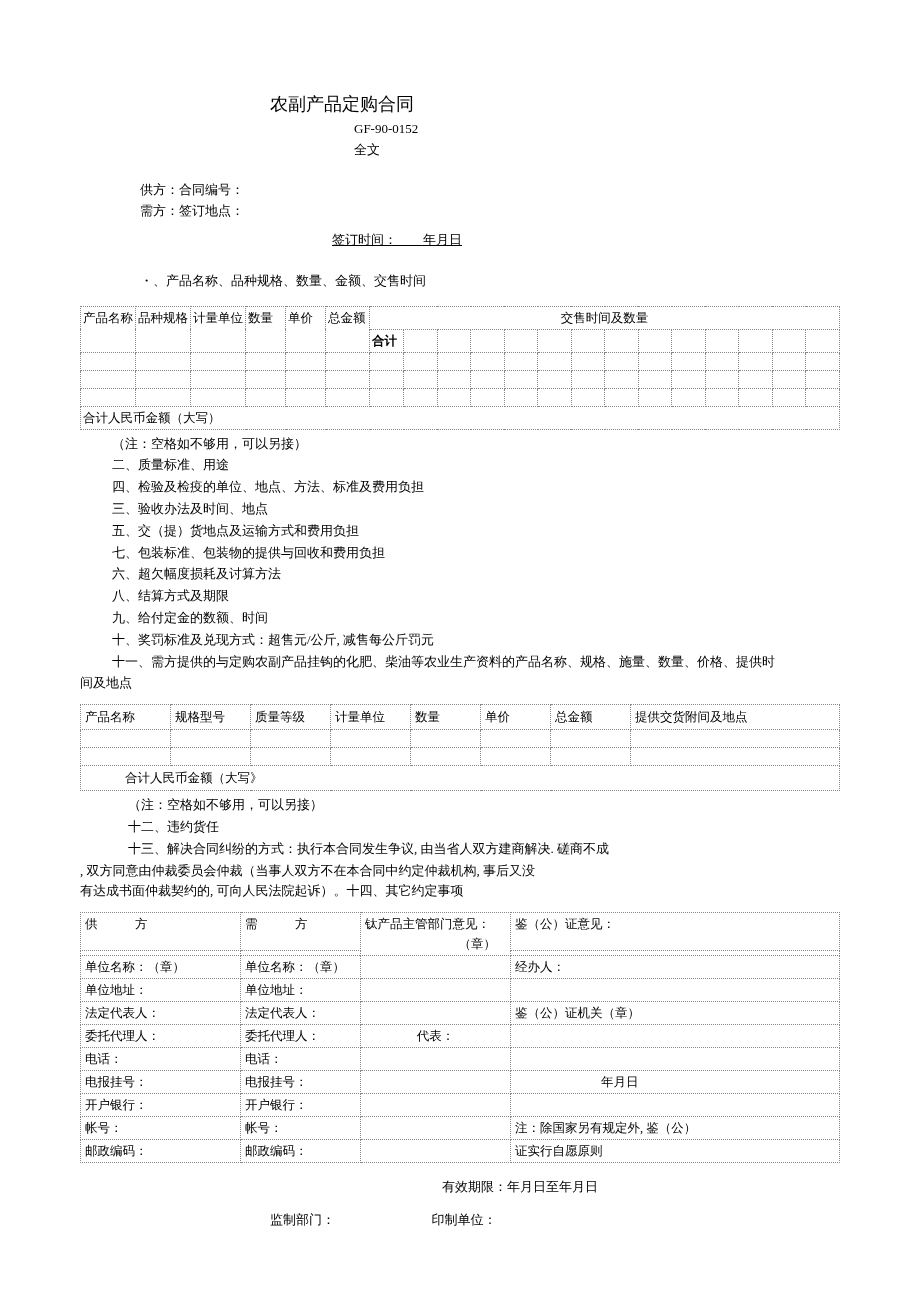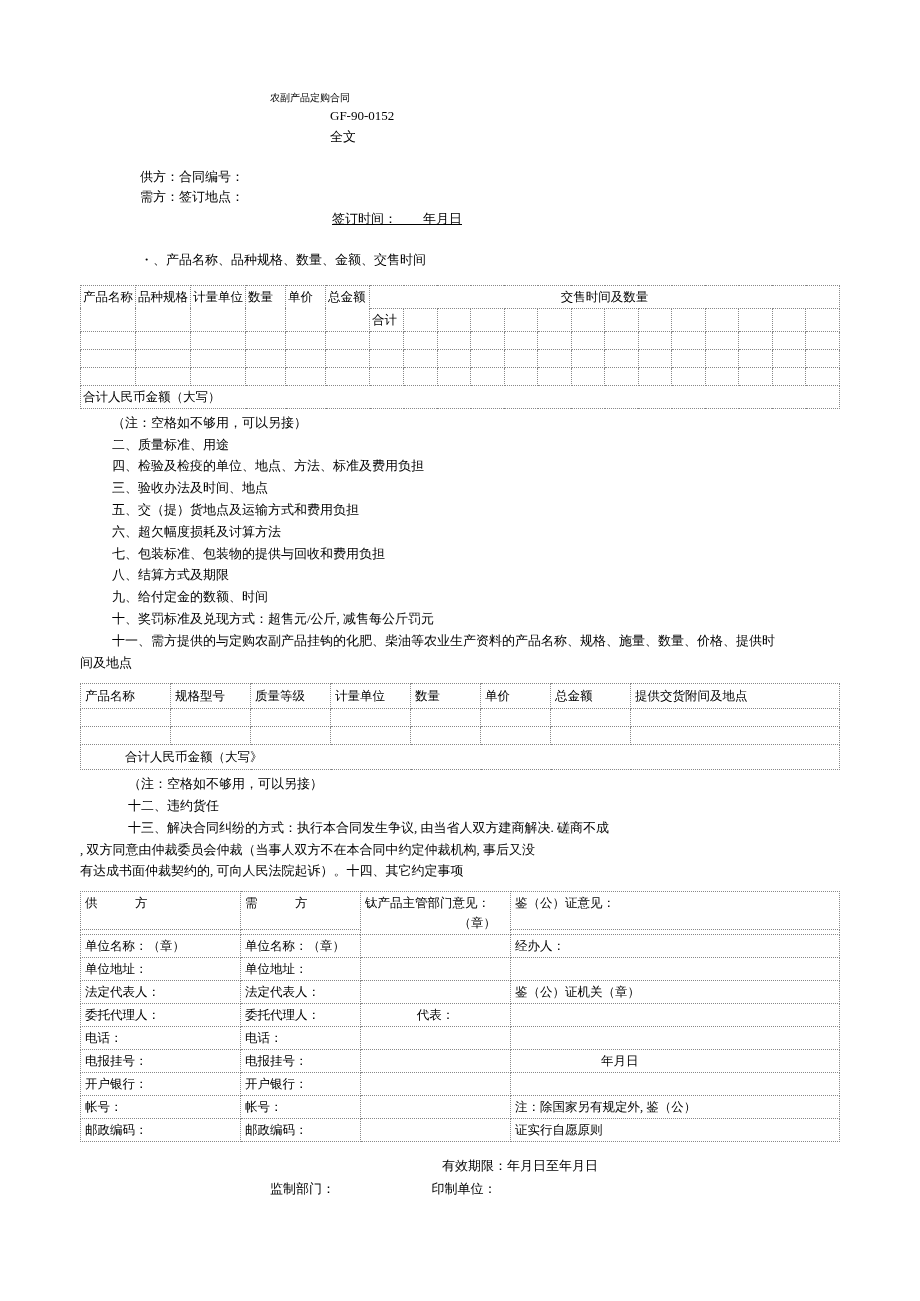--- a/index.html
+++ b/index.html
@@ -6,45 +6,45 @@
     body {
       font-family: "SimSun", "宋体", serif;
       font-size: 13px;
       line-height: 1.6;
       background: #fff;
       color: #000;
       width: 920px;
       padding: 90px 80px 40px 80px;
     }
     .title-block { margin-left: 190px; margin-bottom: 20px; }
-    .title-main { font-size: 10px; }
-    .title-code, .title-full { margin-left: 60px; }
-    .parties { margin-left: 60px; margin-bottom: 0; font-family: Liberation Mono, monospace; }
+    .title-main { font-size: 18px; }
+    .title-code, .title-full { margin-left: 84px; }
+    .parties { margin-left: 60px; margin-bottom: 8px; }
     .sign-time { margin-left: 252px; margin-bottom: 20px; text-decoration: underline; }
     .section-one { margin-left: 60px; margin-bottom: 14px; }
     table { border-collapse: collapse; width: 100%; margin-top: 2px; }
     table.t1, .t1 th, .t1 td { border: 1px dotted #888; }
     table.t2, .t2 th, .t2 td { border: 1px dotted #888; }
     table.t3, .t3 td { border: 1px dotted #888; }
     .t1 th, .t1 td { font-weight: normal; font-size: 12.5px; padding: 1px 2px; text-align: left; vertical-align: top; height: 18px; }
     .t1 th { white-space: nowrap; }
-    .t1 .hdr-row2 td { height: 18px; }
+    .t1 .hdr-row2 td { height: 18px; font-weight: bold; }
     .t1-bottom { padding: 2px 4px; }
     .clauses { margin-left: 32px; margin-top: 4px; }
     .clauses p { margin: 1px 0; }
     .clause-11-cont { margin-left: 0; }
     .t2 th, .t2 td { font-weight: normal; font-size: 12.5px; padding: 2px 4px; text-align: left; height: 18px; }
     .t2-bottom { padding: 2px 4px; }
     .t2-bottom-inner { margin-left: 40px; }
     .after-t2 { margin-left: 48px; margin-top: 4px; }
     .after-t2 p { margin: 1px 0; }
     .t3 td { font-size: 12.5px; padding: 1px 4px; vertical-align: top; }
     .t3 .label-col { width: 160px; margin-top: 28px; }
     .validity { text-align: center; margin-left: 120px; margin-top: 14px; }
-    .validity-line2 { margin-left: 190px; margin-top: 2px; }
+    .validity-line2 { margin-left: 190px; margin-top: 12px; }
     .indent-row { padding-left: 90px !important; }
   </style>
 </head>
 <body>
 
 <div class="title-block">
   <div class="title-main">农副产品定购合同</div>
   <div class="title-code">GF-90-0152</div>
   <div class="title-full">全文</div>
 </div>
@@ -155,22 +155,22 @@
       </tr>
 </tbody>
   </table>
 
 <div class="clauses">
   <p>（注：空格如不够用，可以另接）</p>
   <p>二、质量标准、用途</p>
   <p>四、检验及检疫的单位、地点、方法、标准及费用负担</p>
   <p>三、验收办法及时间、地点</p>
   <p>五、交（提）货地点及运输方式和费用负担</p>
+  <p>七、包装标准、包装物的提供与回收和费用负担</p>
   <p>六、超欠幅度损耗及讨算方法</p>
-  <p>七、包装标准、包装物的提供与回收和费用负担</p>
   <p>八、结算方式及期限</p>
   <p>九、给付定金的数额、时间</p>
   <p>十、奖罚标准及兑现方式：超售元/公斤, 减售每公斤罚元</p>
   <p>十一、需方提供的与定购农副产品挂钩的化肥、柴油等农业生产资料的产品名称、规格、施量、数量、价格、提供时</p>
 </div>
 <p class="clause-11-cont">间及地点</p>
 
 <table class="t2" style="margin-top:10px">
   <tbody>
       <tr>

